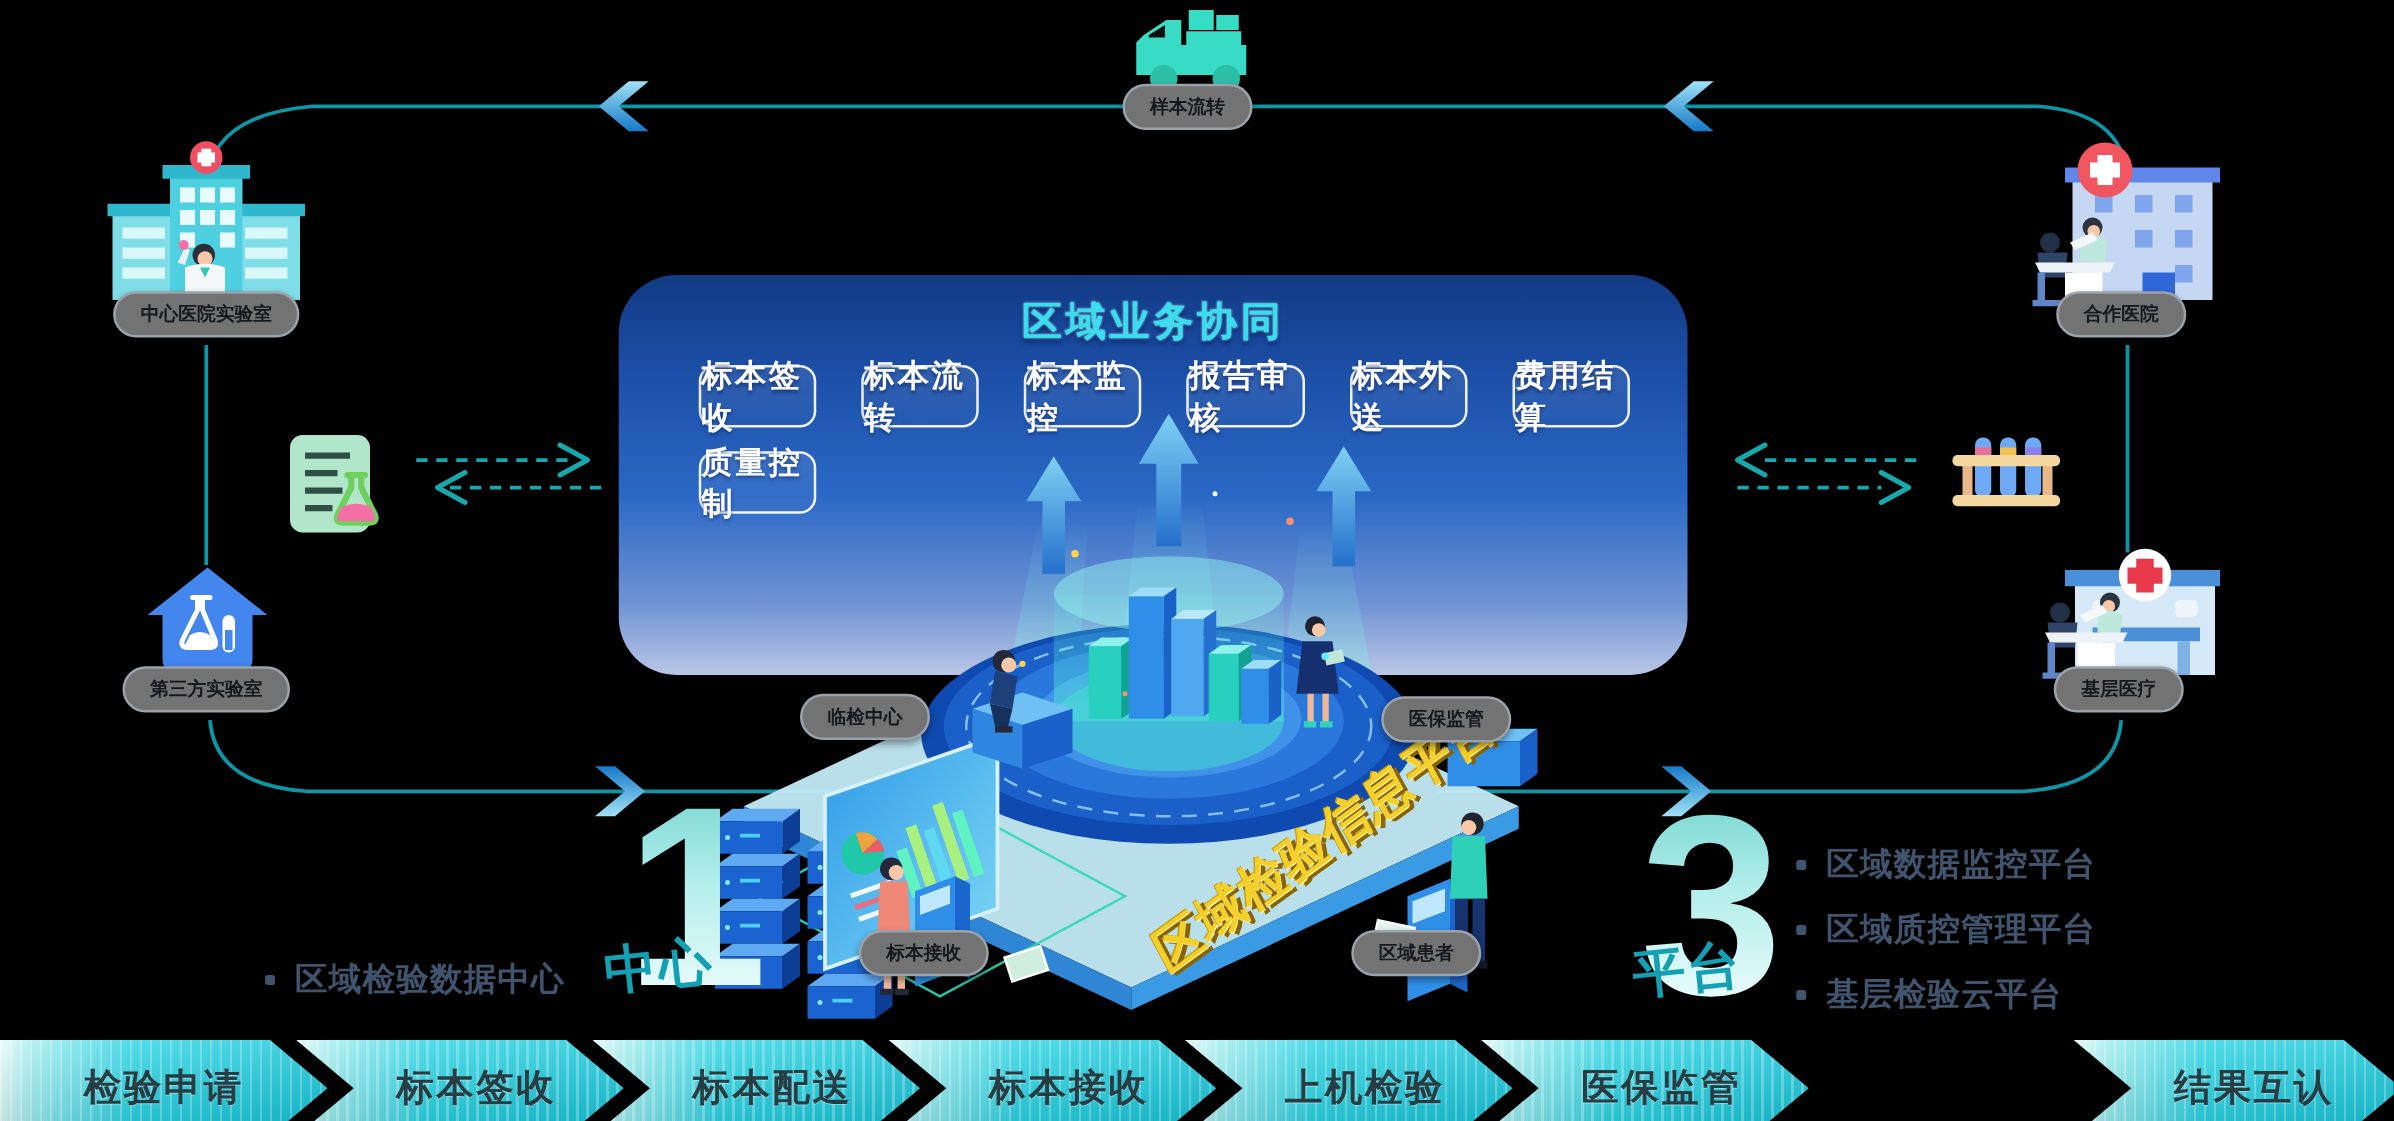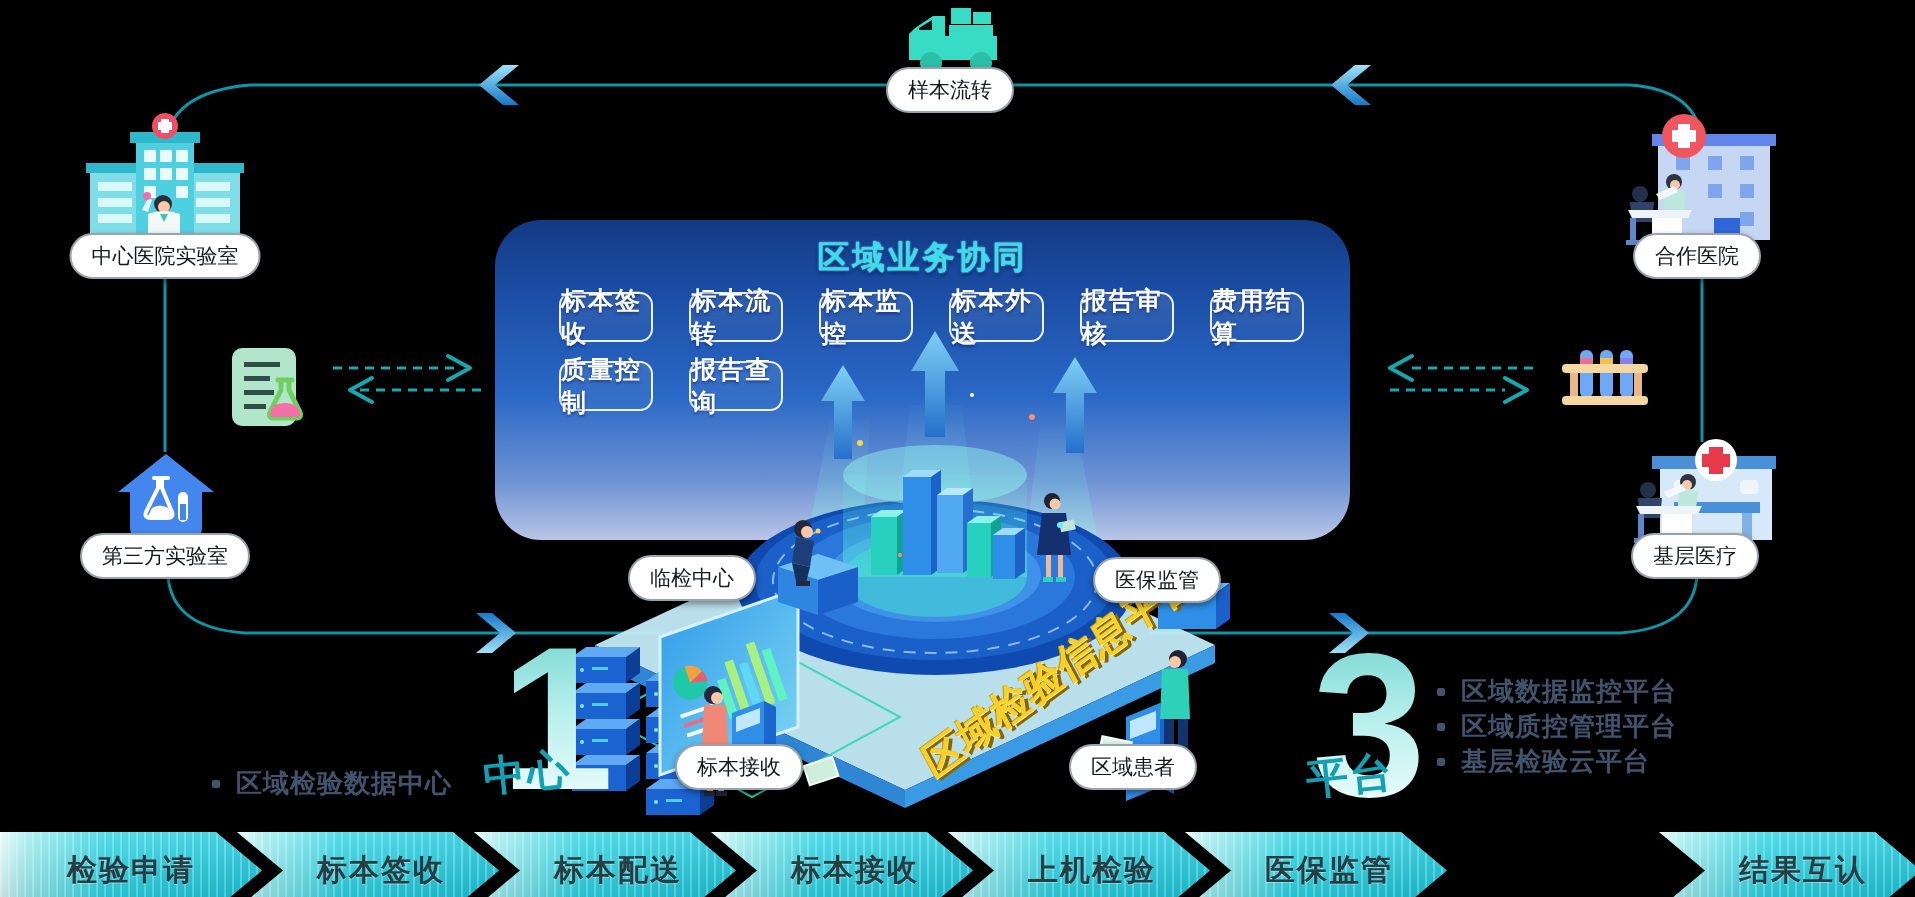--- a/index.html
+++ b/index.html
@@ -10,22 +10,22 @@
   svg{display:block;}
   .wires{position:absolute;left:0;top:0;z-index:1;}
   .wire{stroke:#0c96a6;stroke-width:3;fill:none;}
   .dash{stroke:#16a8ac;stroke-width:3;stroke-dasharray:9 7;fill:none;}
   .dashhead{stroke:#16a8ac;stroke-width:4;fill:none;stroke-linecap:round;stroke-linejoin:round;}
 
   .icon-abs{position:absolute;z-index:4;}
 
   
   .pill{position:absolute;z-index:7;transform:translateX(-50%);
-        background:#ffffff;border:2px solid #9aa2ab;border-radius:40px;
-        padding:7px 20px;font-size:21px;font-weight:normal;color:#15181c;
+        background:#737373;border:2px solid #9aa2ab;border-radius:40px;
+        padding:7px 20px;font-size:15px;font-weight:bold;color:#15181c;
         white-space:nowrap;box-shadow:0 3px 6px rgba(0,0,0,.4);}
 
   
   .panel{position:absolute;left:495px;top:220px;width:855px;height:320px;z-index:3;
          border-radius:46px;
          background:linear-gradient(180deg,#123a84 0%,#1b4da4 22%,#2a68c6 55%,#6f93d4 82%,#b9c6e6 100%);}
   .panel-title{position:absolute;left:0;right:0;top:16px;text-align:center;
          font-size:32px;font-weight:bold;letter-spacing:3px;color:#35dff0;
          text-shadow:0 0 2px #bffbff,0 3px 4px rgba(0,20,80,.65);}
   .panel-grid{position:absolute;left:64px;right:46px;top:72px;
@@ -47,21 +47,21 @@
   
   .big-num{position:absolute;z-index:5;font-size:205px;font-weight:bold;line-height:.78;
          background:linear-gradient(180deg,#7fd9d4 0%,#b6efec 45%,#eafcfb 100%);
          -webkit-background-clip:text;background-clip:text;color:transparent;}
   .num-left{left:500px;top:638px;}
   .num-right{left:1312px;top:645px;}
   .stat-unit{position:absolute;z-index:6;font-size:42px;font-weight:bold;color:#12a0b2;
          transform:rotate(-6deg);letter-spacing:2px;}
   .unit-left{left:483px;top:745px;}
   .unit-right{left:1306px;top:748px;}
-  .bullets{position:absolute;z-index:6;display:flex;flex-direction:column;
+  .bullets{position:absolute;z-index:6;display:flex;flex-direction:column;gap:17px;
          font-size:26px;color:#41546e;font-weight:bold;letter-spacing:1px;}
   .bullets-left{left:212px;top:766px;}
   .bullets-right{left:1437px;top:674px;}
   .bullet-row{display:flex;align-items:center;gap:16px;}
   .bdot{width:8px;height:8px;background:#41546e;border-radius:2px;flex:0 0 auto;}
 
   
   .banner{position:absolute;left:0;top:820px;width:1915px;height:77px;z-index:10;}
   .step{position:absolute;top:12px;width:262px;height:77px;
         display:flex;align-items:center;justify-content:center;
@@ -235,25 +235,24 @@
     <rect x="2" y="18" width="86" height="9" rx="4" fill="#f5d8a0"></rect>
       <rect x="2" y="50" width="86" height="9" rx="4" fill="#f5d8a0"></rect>
   </svg>
 
   <div class="panel">
     <div class="panel-title">区域业务协同</div>
     <div class="panel-grid">
       <div class="pbtn">标本签收</div>
       <div class="pbtn">标本流转</div>
       <div class="pbtn">标本监控</div>
+      <div class="pbtn">报告审核</div>
       <div class="pbtn">标本外送</div>
-      <div class="pbtn">报告审核</div>
       <div class="pbtn">费用结算</div>
       <div class="pbtn">质量控制</div>
-      <div class="pbtn">报告查询</div>
     </div>
   </div>
 
   <svg class="platform-svg" width="680" height="495" viewBox="0 0 680 495">
     <defs>
       <linearGradient id="gArrow" x1="0" y1="0" x2="0" y2="1">
         <stop offset="0" stop-color="#7fd0f4"></stop>
           <stop offset="1" stop-color="#2470cc"></stop>
       </linearGradient>
       <linearGradient id="gBeam" x1="0" y1="0" x2="0" y2="1">

